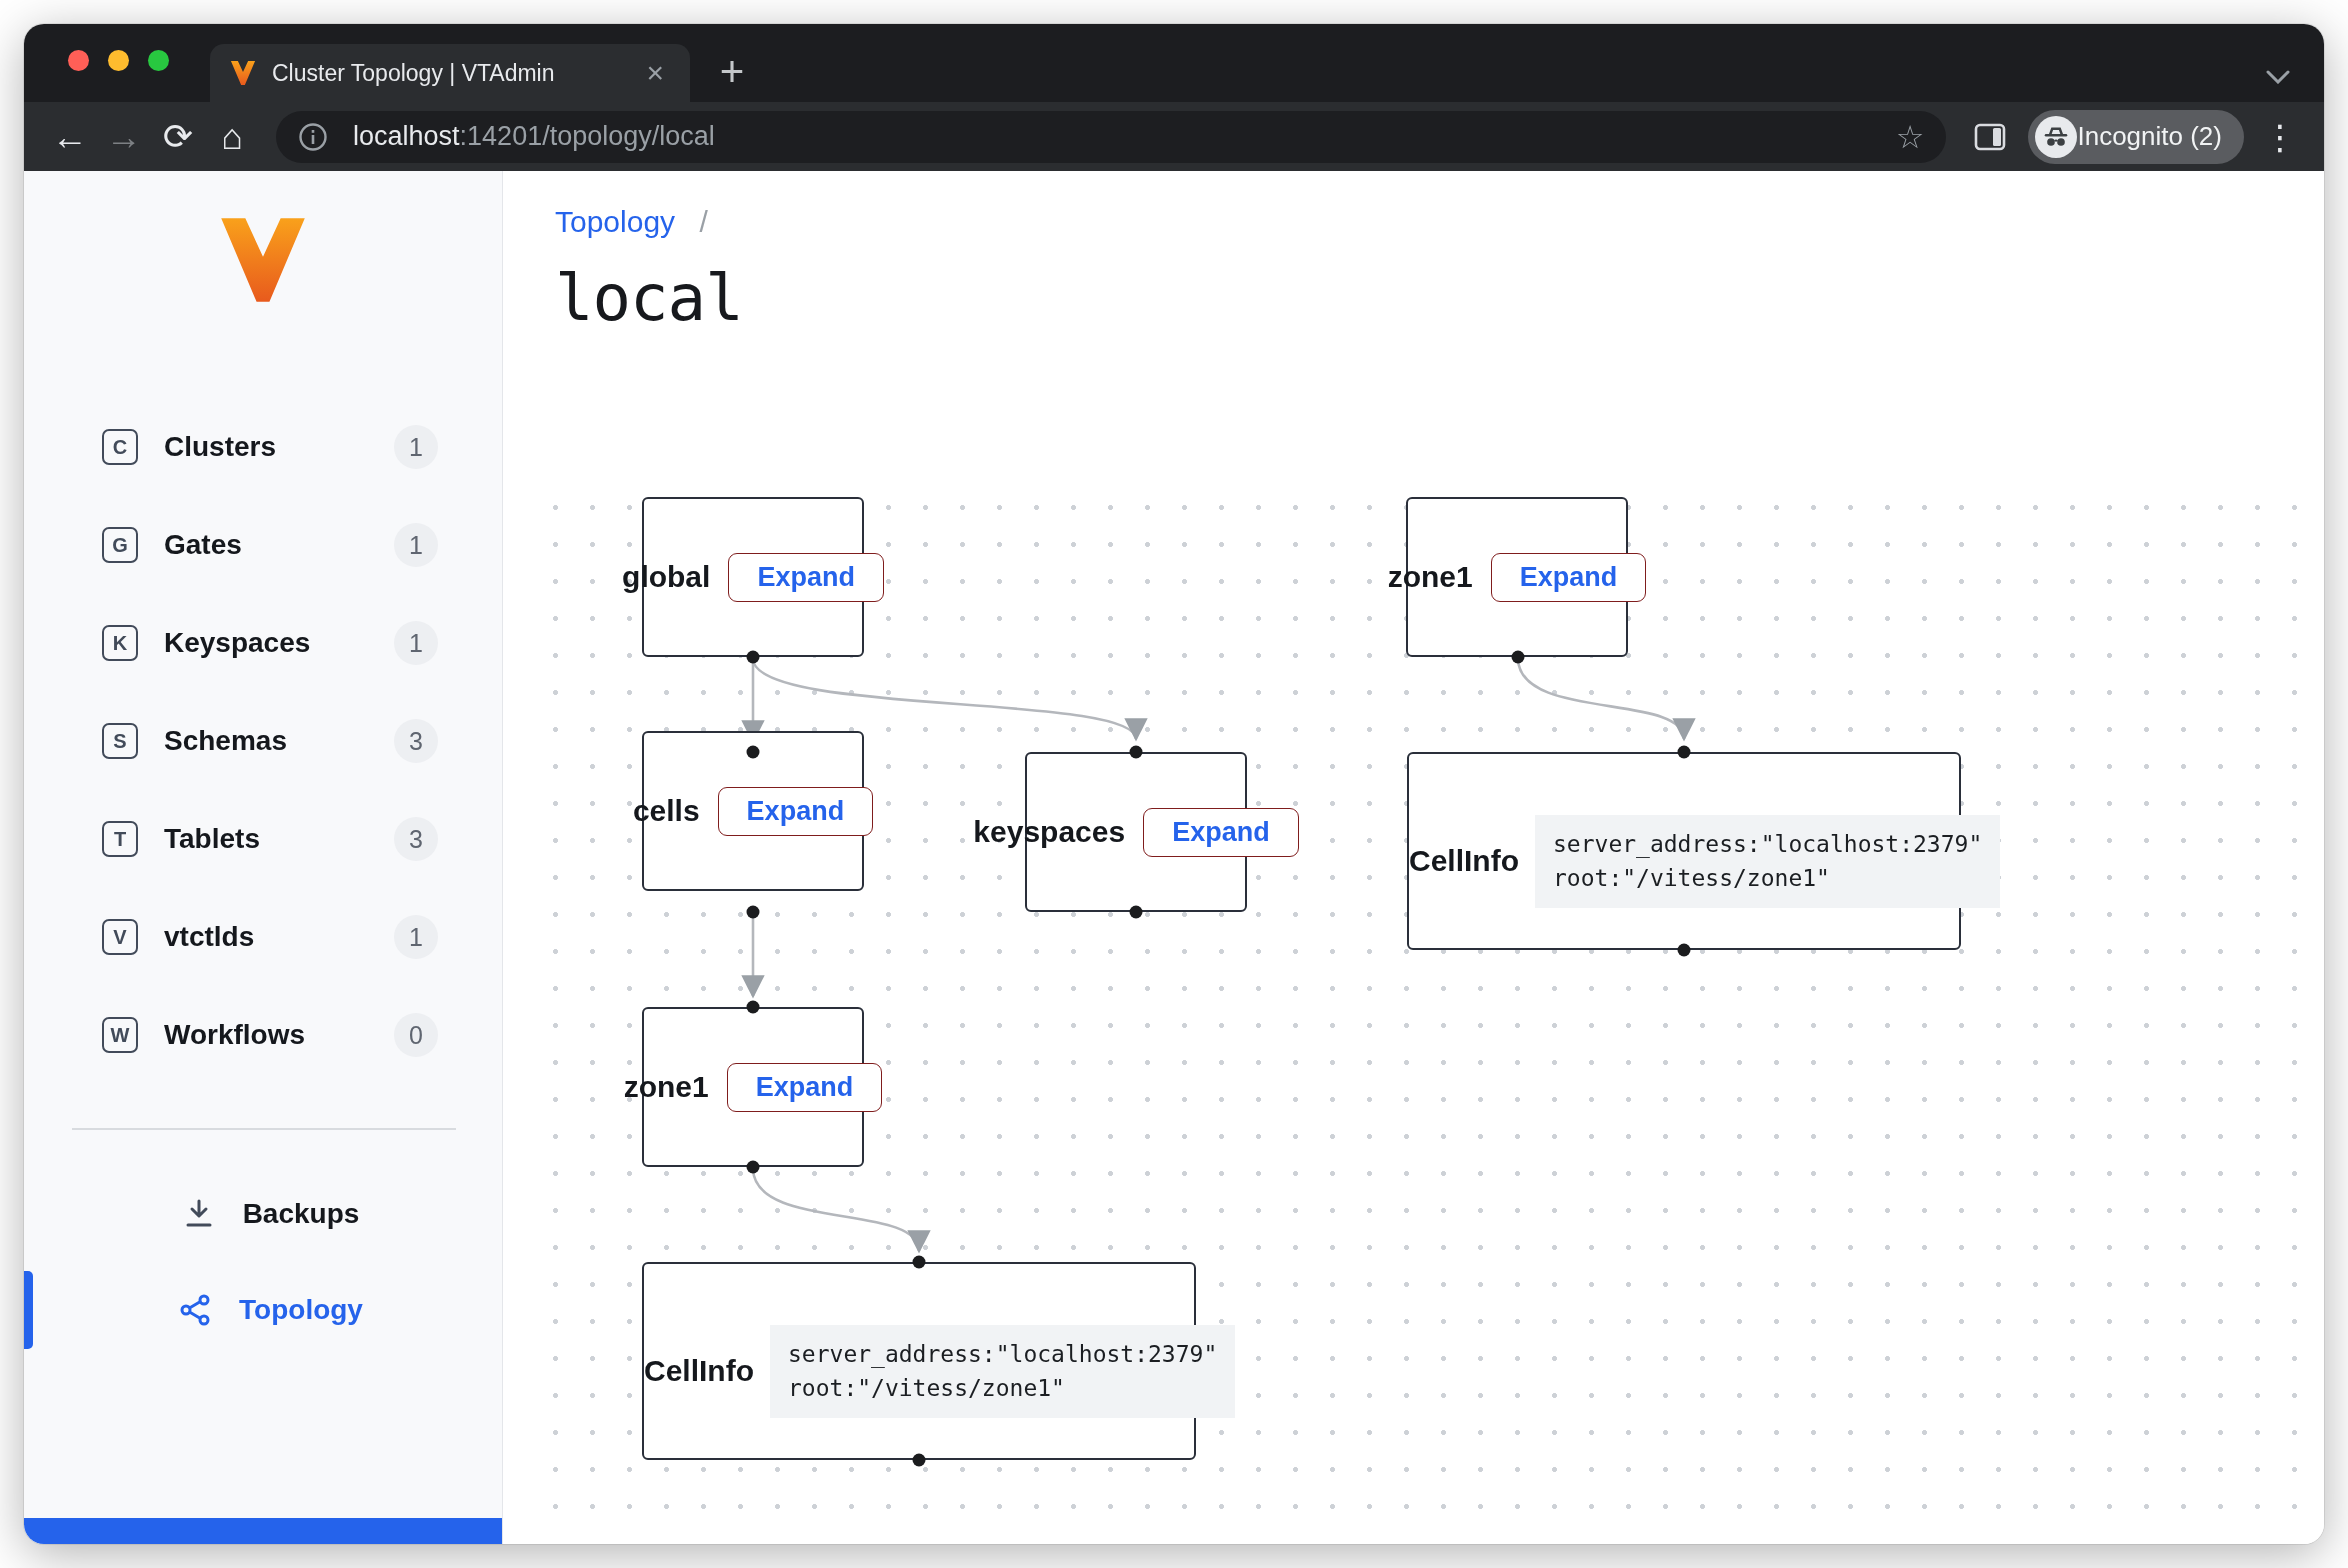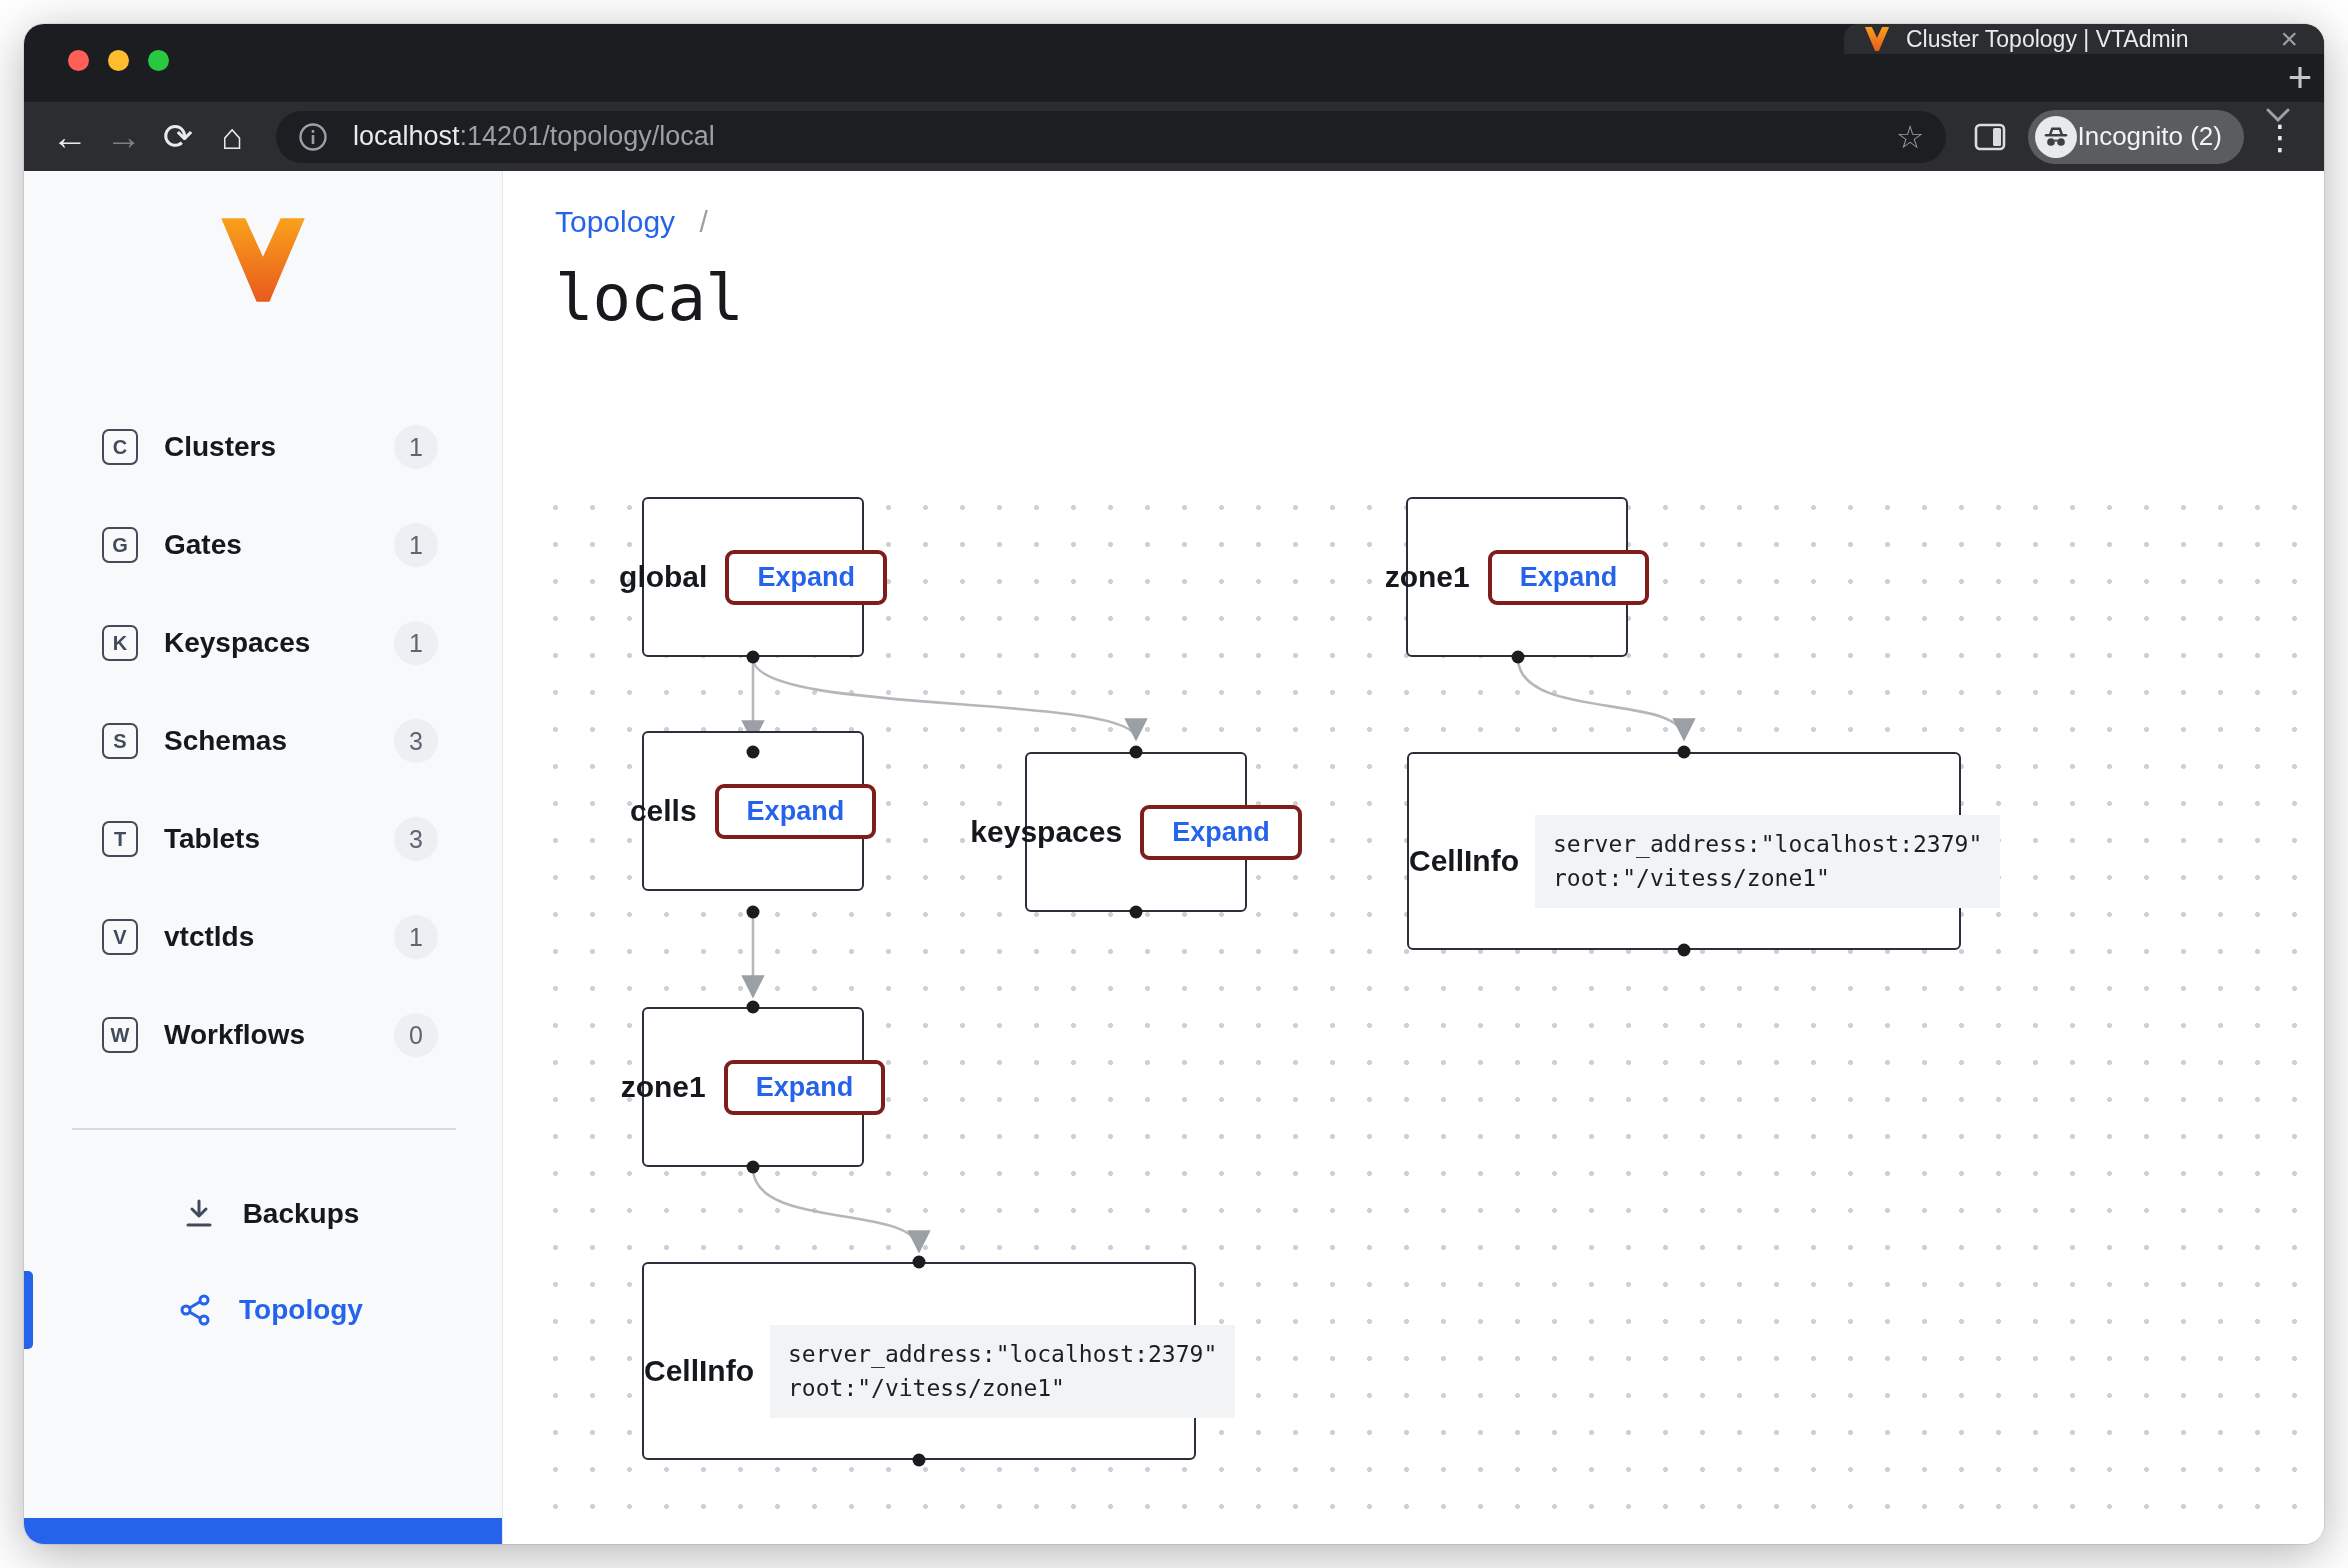--- a/index.html
+++ b/index.html
@@ -3,21 +3,21 @@
 <meta charset="utf-8">
 <style>
   * { margin:0; padding:0; box-sizing:border-box; }
   html,body { width:2348px; height:1568px; background:#ffffff;
     font-family:"Liberation Sans","DejaVu Sans",sans-serif; }
   .window { position:absolute; left:24px; top:24px; width:2300px; height:1520px;
     border-radius:20px; overflow:hidden; background:#fff;
     box-shadow:0 10px 50px rgba(0,0,0,.30), 0 0 0 1px rgba(0,0,0,.08); }
 
   
-  .tabstrip { height:78px; background:#1c1d20; display:flex; align-items:flex-end; position:relative;flex-direction:column; }
+  .tabstrip { height:78px; background:#1c1d20; display:flex; align-items:flex-end; position:relative; }
   .traffic { position:absolute; left:44px; top:26px; display:flex; gap:19px; }
   .light { width:21px; height:21px; border-radius:50%; }
   .tab { margin-left:186px; width:480px; height:58px; background:#2b2d30;
     border-radius:14px 14px 0 0; display:flex; align-items:center; padding:0 20px; }
   .tab-title { color:#e8eaed; font-size:23px; margin-left:16px; flex:1; white-space:nowrap; overflow:hidden; }
   .tab-close { color:#9aa0a6; font-size:30px; line-height:1; padding:0 6px; }
   .newtab { color:#c4c7ca; font-size:42px; font-weight:300; margin:0 0 6px 18px; width:48px; height:48px;
     display:flex; align-items:center; justify-content:center; border-radius:50%; }
   .strip-chevron { margin-left:auto; margin-right:34px; margin-bottom:14px; }
 
@@ -72,21 +72,21 @@
   .dots-bg { position:absolute; left:34px; top:318px; width:1785px; height:1050px; z-index:0;
     background-image:radial-gradient(circle,#cdd1d6 2.2px,transparent 2.7px);
     background-size:37px 37px; }
   .edges, .ports { position:absolute; left:0; top:0; width:1821px; height:1373px; pointer-events:none; }
   .edges { z-index:1; } .ports { z-index:3; }
 
   .gnode { position:absolute; background:#fff; border:2px solid #2a2f3a; border-radius:6px;
     display:flex; flex-direction:row; align-items:center; z-index:2; }
   .gnode.expandable { width:222px; height:160px; justify-content:center; gap:18px; }
   .gnode-title { font-size:30px; font-weight:700; color:#15181d; }
-  .expand-btn { border:4px solid #7f1d1d; color:#2563eb; background:#fff; border-radius:9px;
+  .expand-btn { border:1px solid #7f1d1d; color:#2563eb; background:#fff; border-radius:9px;
     font-size:27px; font-weight:700; padding:8px 28px;
     font-family:"Liberation Sans","DejaVu Sans",sans-serif; cursor:pointer; }
   .gnode.cellinfo { width:554px; height:198px; padding-top:20px; gap:16px; }
   .code-block { width:494px; background:#f1f3f5; padding:12px 18px;
     font-family:"DejaVu Sans Mono","Liberation Mono",monospace;
     font-size:23px; color:#1b1e22; line-height:1.5; text-align:left; }
 </style>
 </head>
 <body>
 

